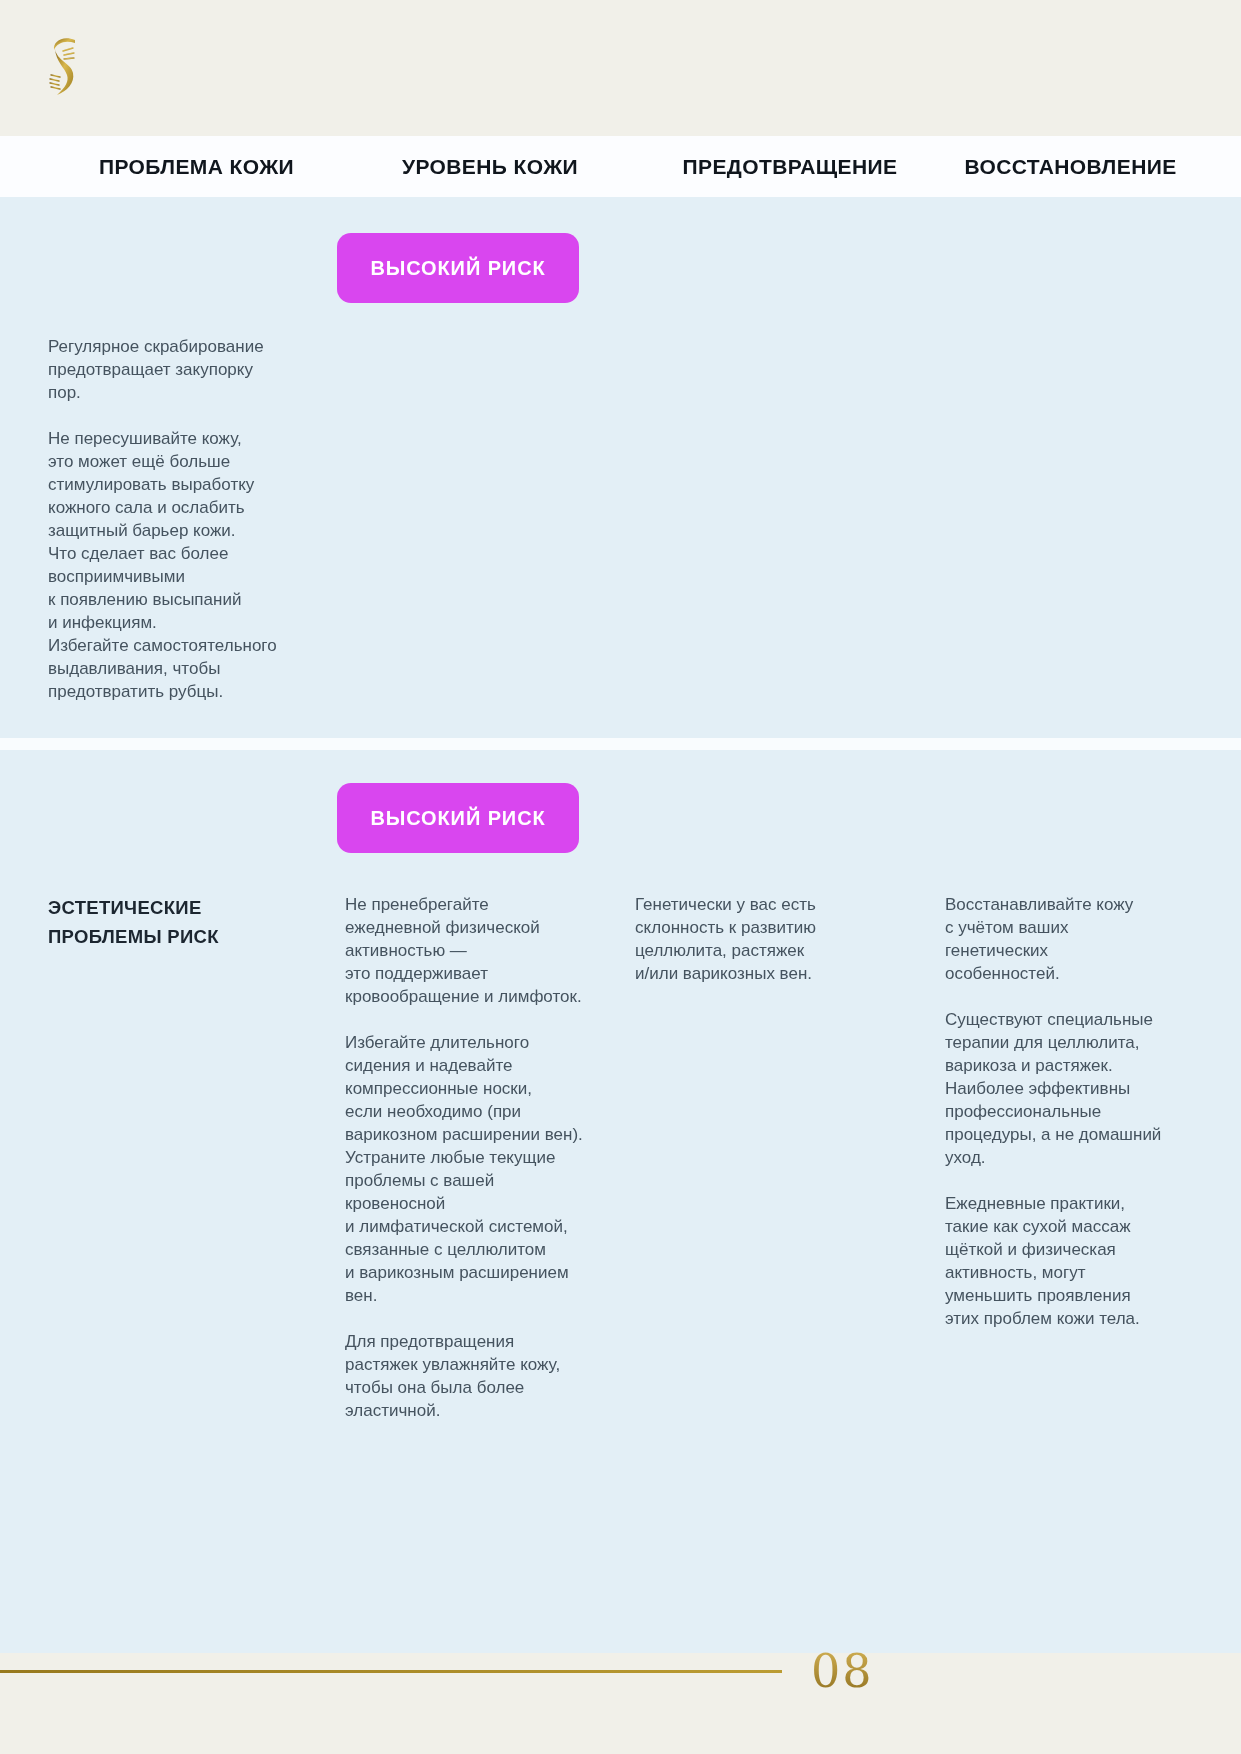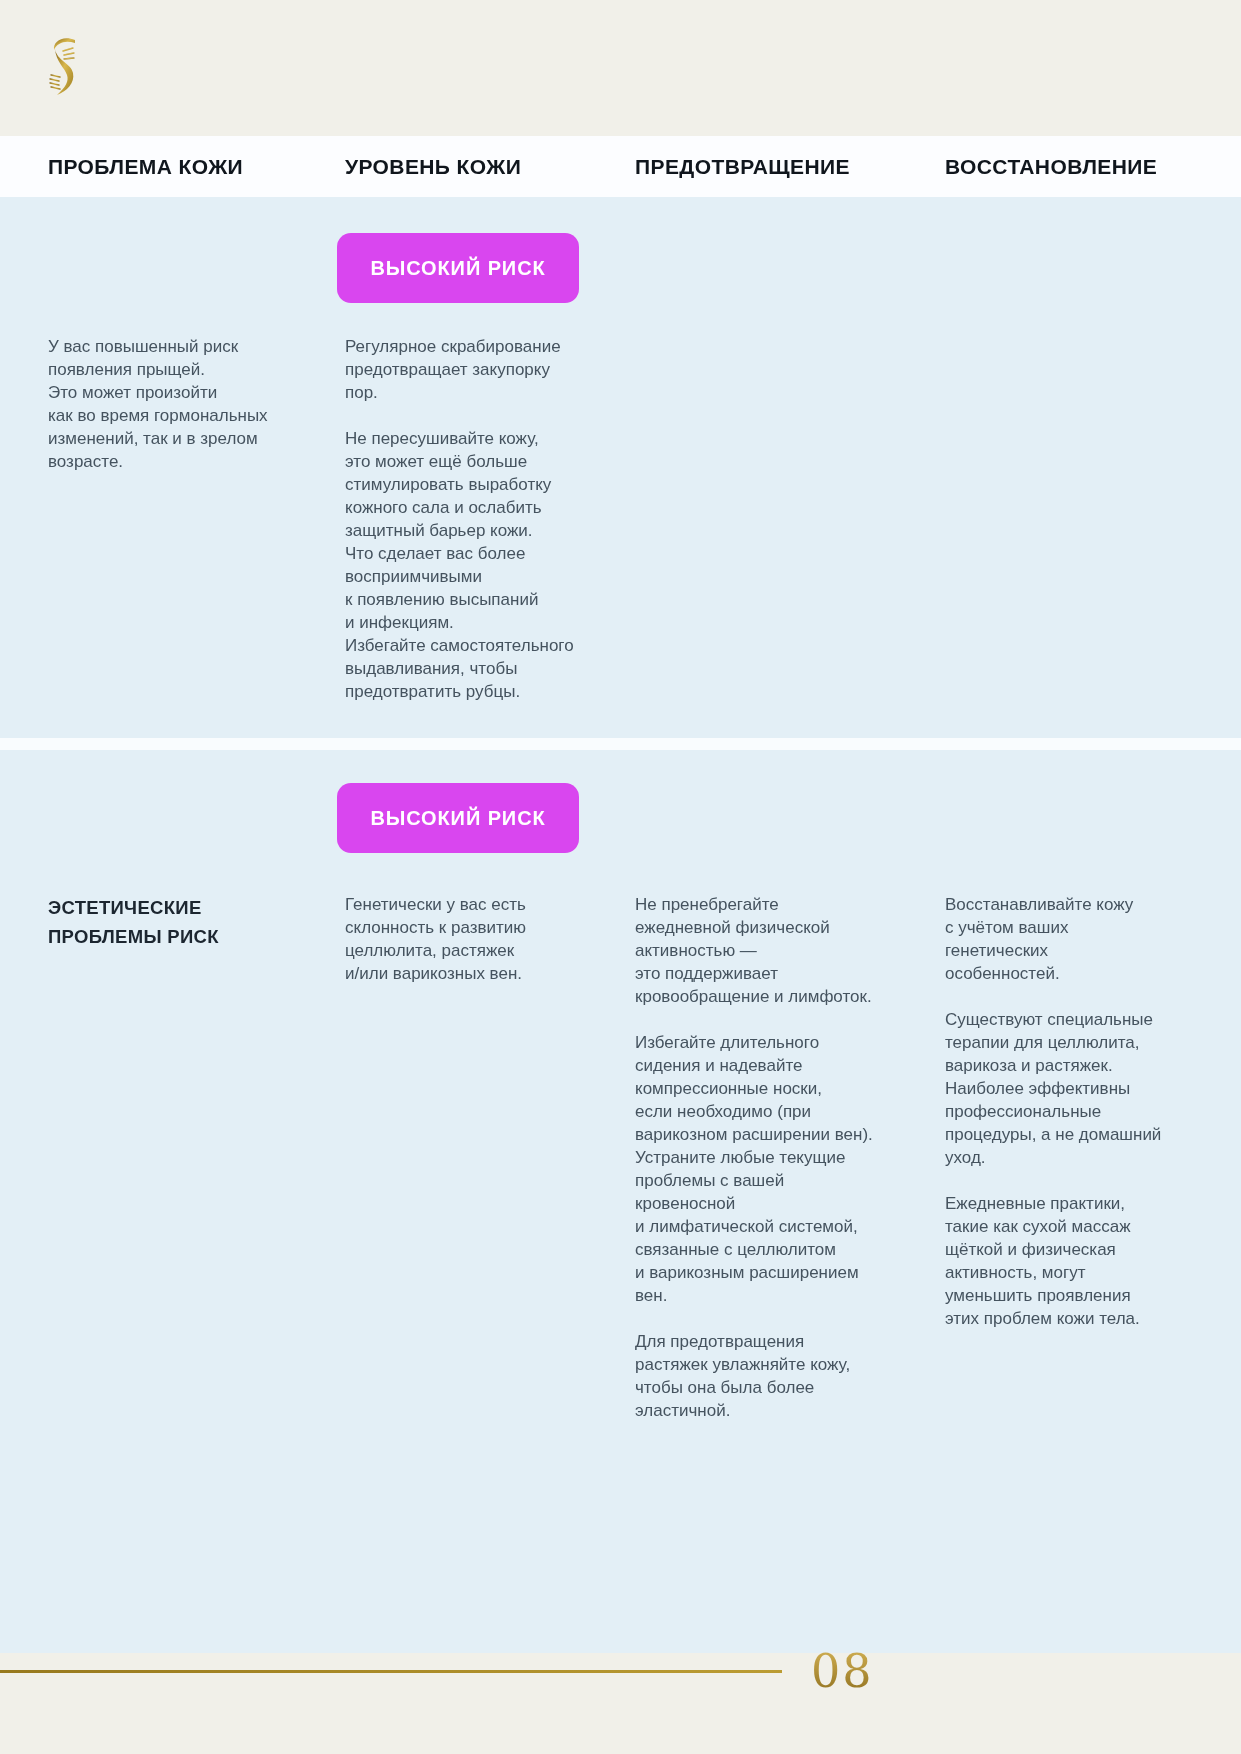--- a/index.html
+++ b/index.html
@@ -24,20 +24,21 @@
     display:grid;
     grid-template-columns:297px 290px 310px 1fr;
     padding:0 45px 0 48px;
     align-items:center;
   }
   .header-cell {
     font-size:21px;
     font-weight:700;
     letter-spacing:0.4px;
     color:#10161d;
+    text-align:center;
   }
 
   
   .risk-section { background:#e3eff6; position:relative; }
   .section-acne { height:541px; padding-top:36px; }
   .section-aesthetic { height:903px; padding-top:33px; }
 
   .badge {
     margin-left:337px;
     width:242px;
@@ -136,26 +137,20 @@
 <div class="header-band">
   <div class="header-cell">ПРОБЛЕМА КОЖИ</div>
   <div class="header-cell">УРОВЕНЬ КОЖИ</div>
   <div class="header-cell">ПРЕДОТВРАЩЕНИЕ</div>
   <div class="header-cell">ВОССТАНОВЛЕНИЕ</div>
 </div>
 
 <section class="risk-section section-acne">
   <div class="badge">ВЫСОКИЙ РИСК</div>
   <div class="content-grid">
-    <div class="cell">У вас повышенный риск
-появления прыщей.
-Это может произойти
-как во время гормональных
-изменений, так и в зрелом
-возрасте.</div>
     <div class="cell">Регулярное скрабирование
 предотвращает закупорку
 пор.
 
 Не пересушивайте кожу,
 это может ещё больше
 стимулировать выработку
 кожного сала и ослабить
 защитный барьер кожи.
 Что сделает вас более
@@ -168,24 +163,20 @@
   </div>
 </section>
 
 <div class="gap-band"></div>
 
 <section class="risk-section section-aesthetic">
   <div class="badge">ВЫСОКИЙ РИСК</div>
   <div class="content-grid">
     <div class="problem-cell">ЭСТЕТИЧЕСКИЕ
 ПРОБЛЕМЫ РИСК</div>
-    <div class="cell">Генетически у вас есть
-склонность к развитию
-целлюлита, растяжек
-и/или варикозных вен.</div>
     <div class="cell">Не пренебрегайте
 ежедневной физической
 активностью —
 это поддерживает
 кровообращение и лимфоток.
 
 Избегайте длительного
 сидения и надевайте
 компрессионные носки,
 если необходимо (при
@@ -195,20 +186,24 @@
 кровеносной
 и лимфатической системой,
 связанные с целлюлитом
 и варикозным расширением
 вен.
 
 Для предотвращения
 растяжек увлажняйте кожу,
 чтобы она была более
 эластичной.</div>
+    <div class="cell">Генетически у вас есть
+склонность к развитию
+целлюлита, растяжек
+и/или варикозных вен.</div>
     <div class="cell">Восстанавливайте кожу
 с учётом ваших
 генетических
 особенностей.
 
 Существуют специальные
 терапии для целлюлита,
 варикоза и растяжек.
 Наиболее эффективны
 профессиональные

